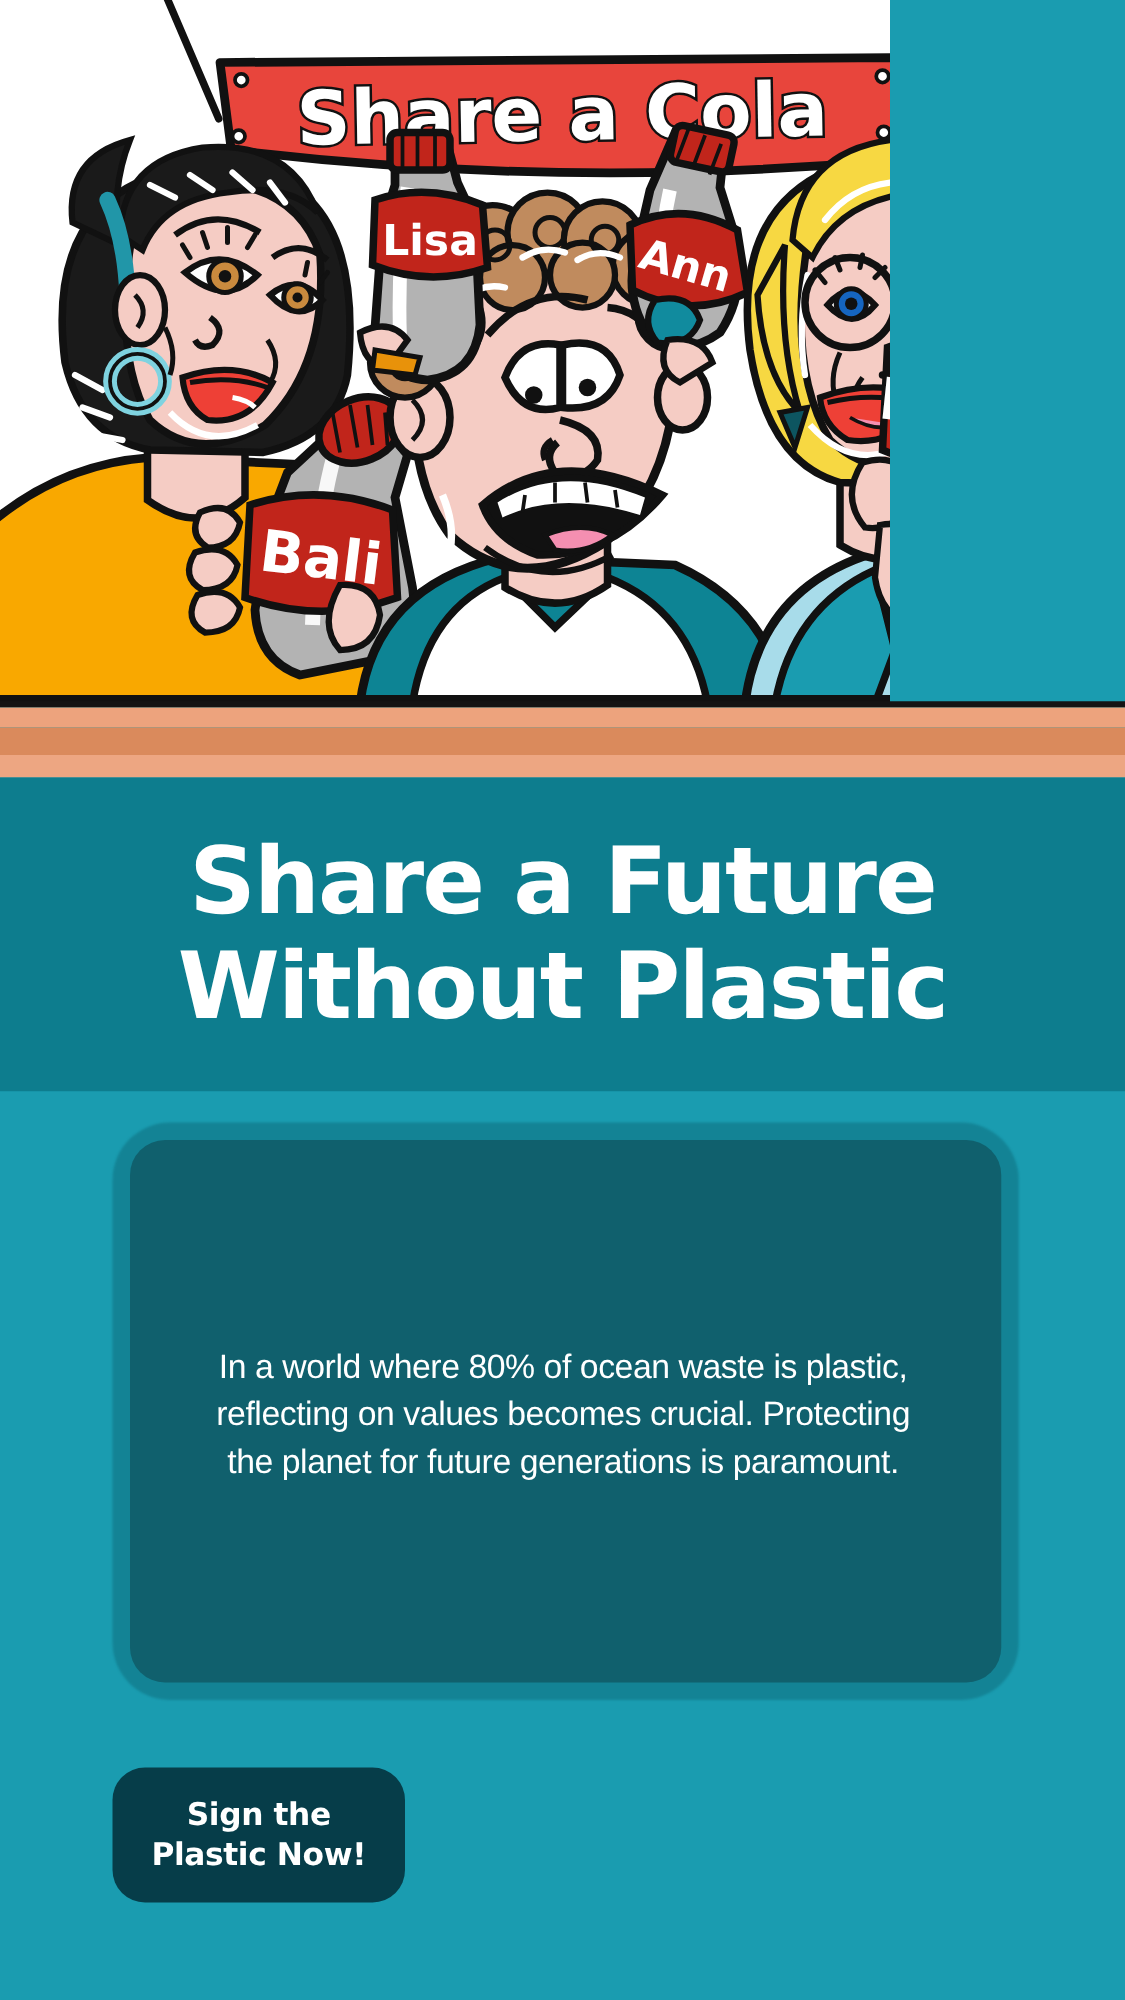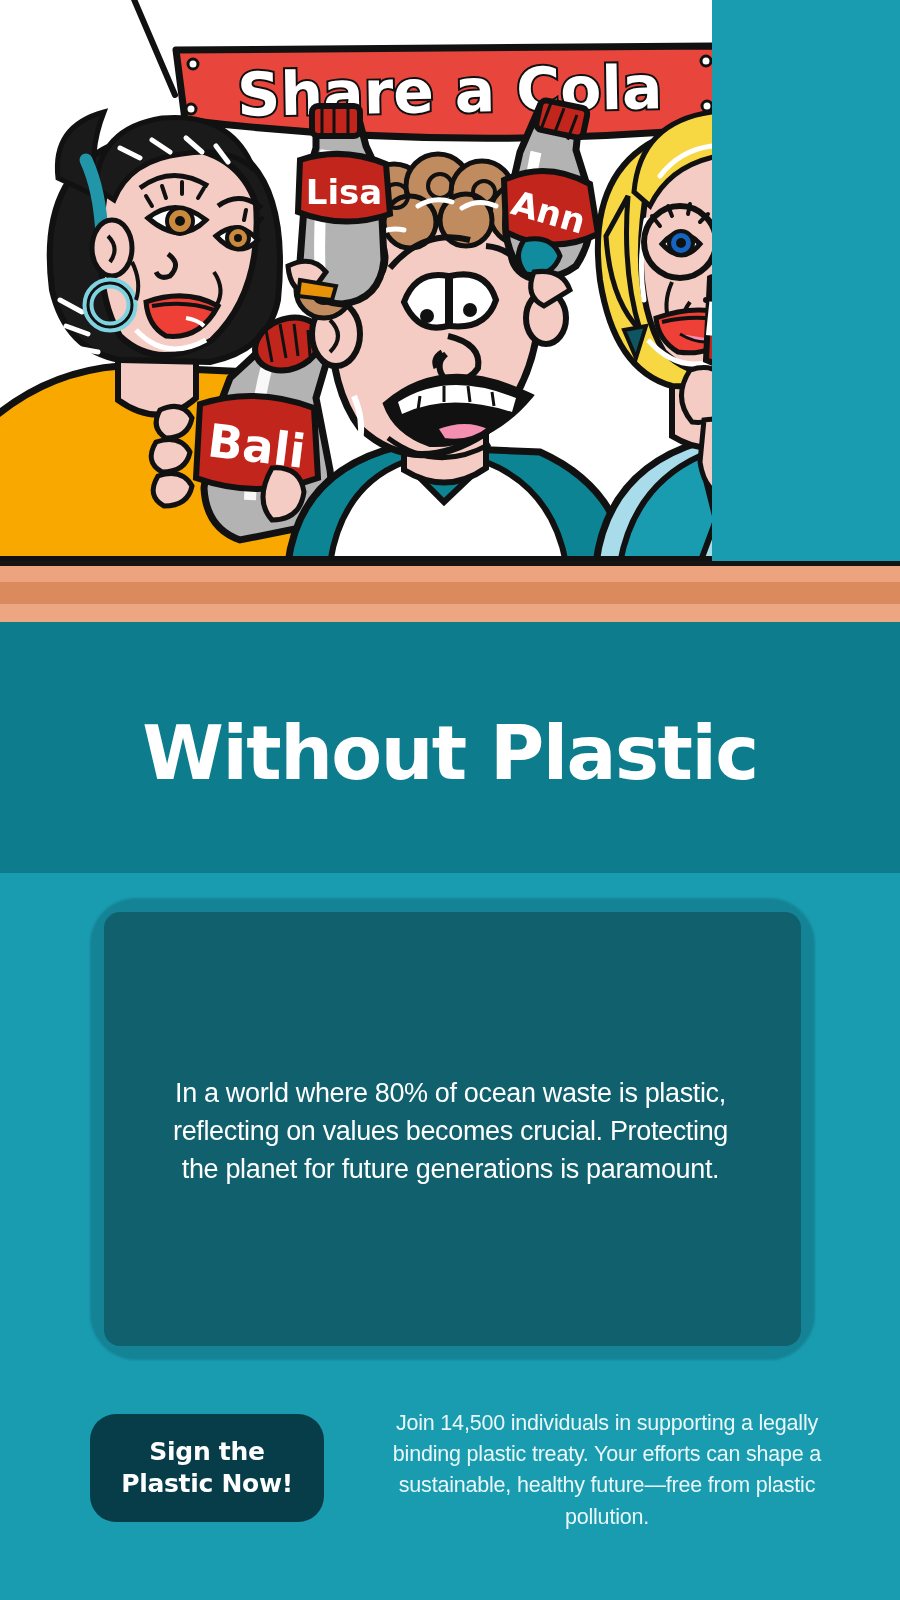--- a/index.html
+++ b/index.html
@@ -74,21 +74,21 @@
     inset: 0;
     border-radius: 46px;
     background: rgba(11,95,110,0.40);
     filter: blur(1px);
   }
   .card {
     position: absolute;
     top: 14px; left: 14px;
     width: 697px;
     height: 434px;
-    border-radius: 16px;
+    border-radius: 28px;
     background: #10606d;
     padding: 44px 56px 40px 52px;
     display: flex;
     flex-direction: column;
     justify-content: center;
     gap: 26px;
   }
   .card p {
     color: #ffffff;
     font-family: "Liberation Sans", sans-serif;
@@ -388,31 +388,31 @@
       </g>
     </svg>
   </div>
 
   <div class="divider band-dark-line"></div>
   <div class="divider band-peach-1"></div>
   <div class="divider band-tan"></div>
   <div class="divider band-peach-2"></div>
 
   <div class="title-section">
+    <h1 class="headline">Share a Future</h1>
     <h1 class="headline headline-line-2">Without Plastic</h1>
   </div>
 
   <div class="card-wrap">
     <div class="card-halo"></div>
     <div class="card">
       <p>In a world where 80% of ocean waste is plastic, reflecting on values becomes crucial. Protecting the planet for future generations is paramount.</p>
     </div>
   </div>
 
   <div class="cta-row">
     <button class="cta-button">
       <span>Sign the</span>
       <span>Plastic Now!</span>
     </button>
-    <p class="cta-note">Join 14,500 individuals in supporting a legally binding plastic treaty. Your efforts can shape a sustainable, healthy future—free from plastic pollution.</p>
   </div>
 
 </div>
 
 </body></html>

